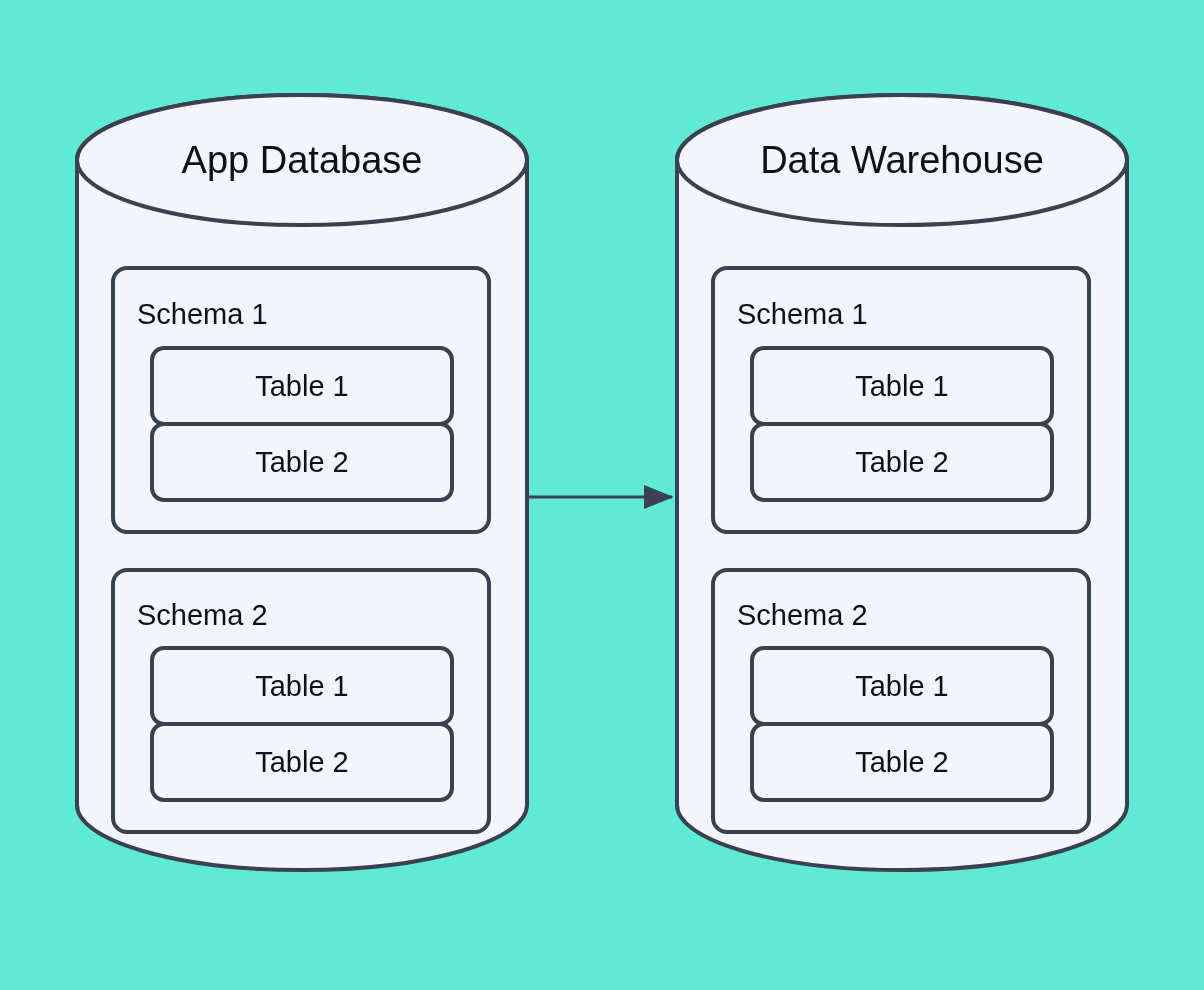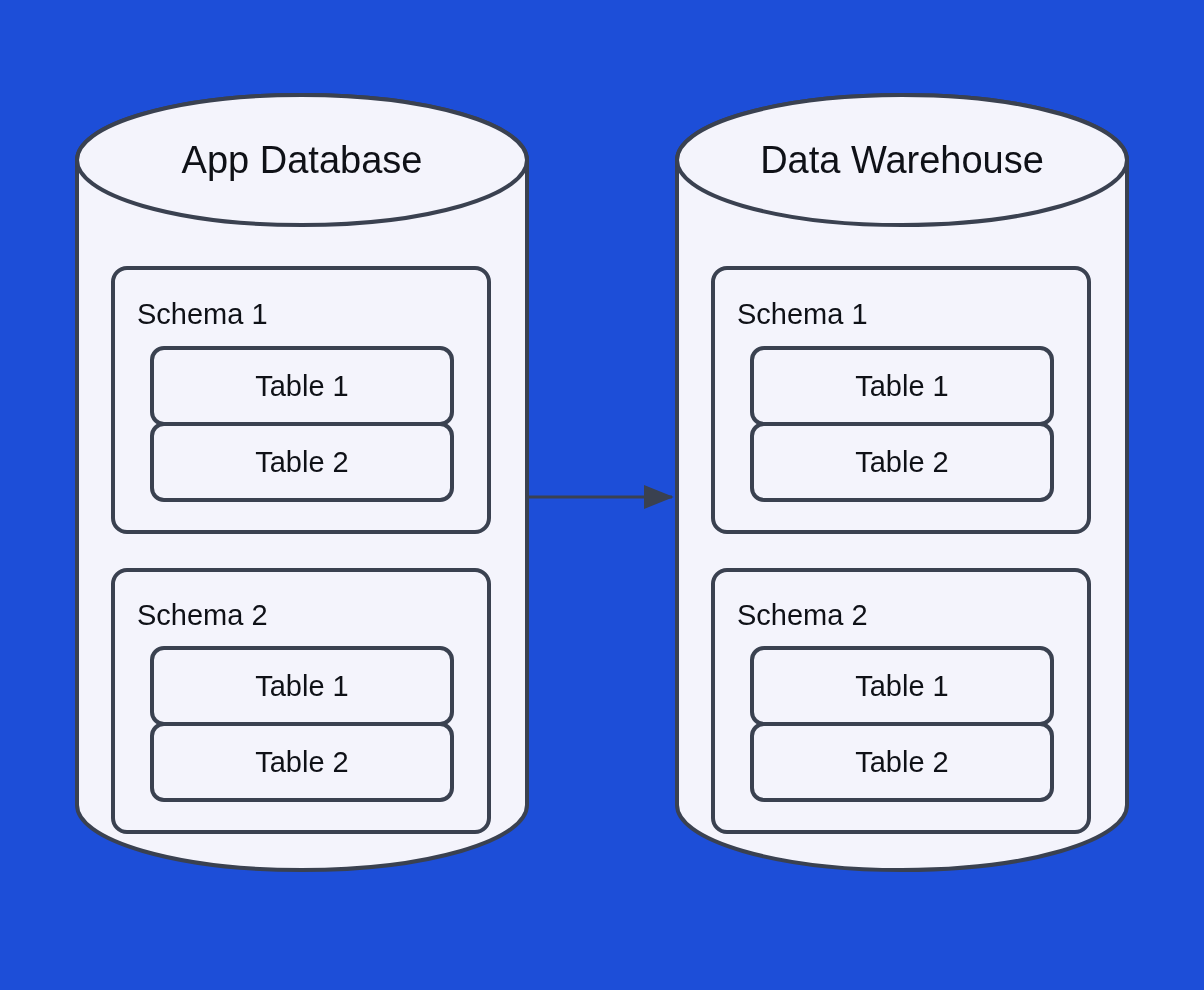--- a/index.html
+++ b/index.html
@@ -11,21 +11,21 @@
   body {
     width: 1204px;
     height: 990px;
     font-family: "Liberation Sans", "DejaVu Sans", sans-serif;
     overflow: hidden;
   }
   #diagram-root {
     position: relative;
     width: 1204px;
     height: 990px;
-    background: #1d4ed8;
+    background: #5eead4;
   }
   svg.diagram-canvas {
     position: absolute;
     top: 0;
     left: 0;
     width: 1204px;
     height: 990px;
     display: block;
   }
   .db-title {

